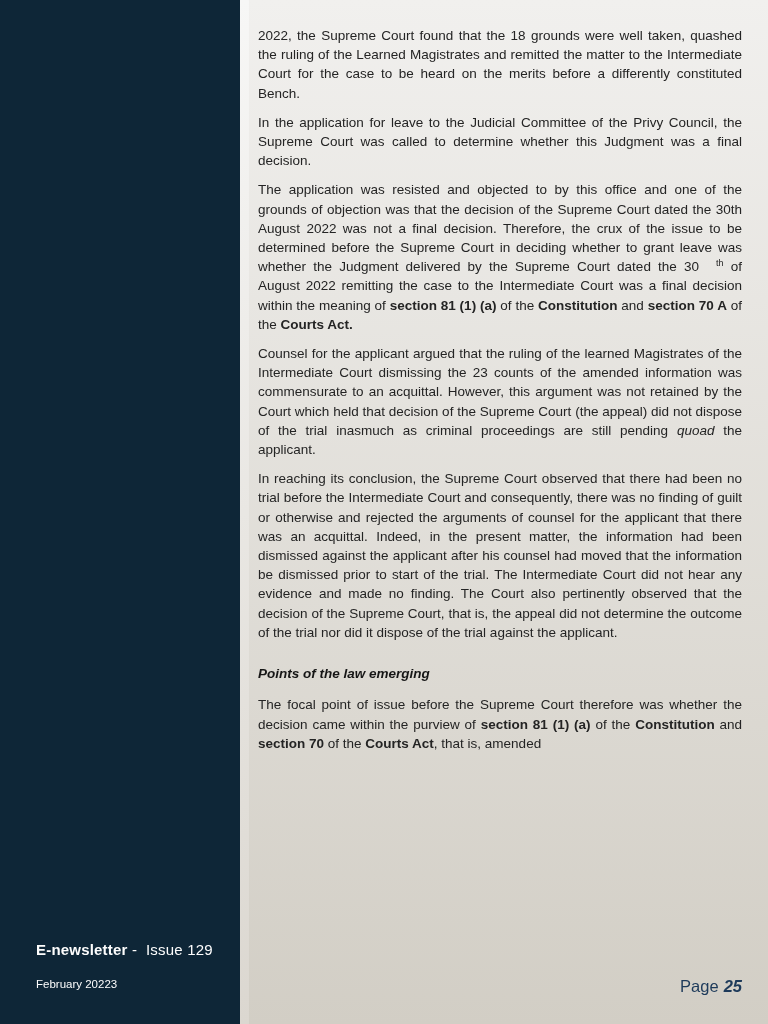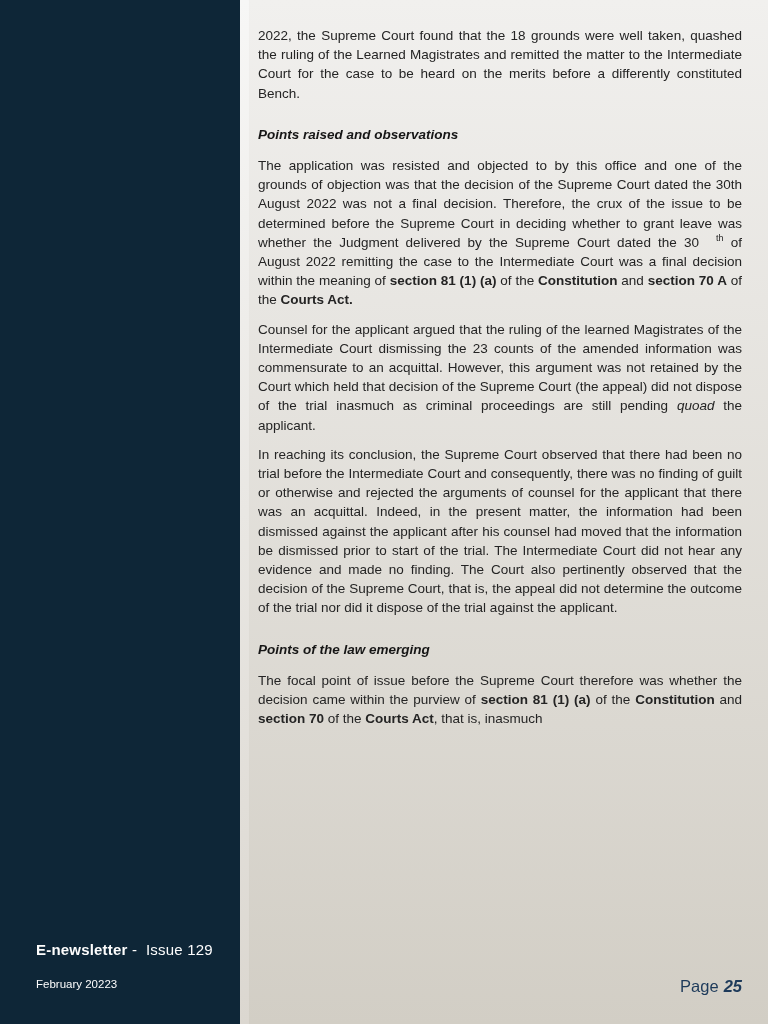--- a/index.html
+++ b/index.html
@@ -97,25 +97,25 @@
       </div>
       <div class="sidebar-date">February 20223</div>
     </div>
   </aside>
 
   <div class="divider-strip"></div>
 
   <main class="content">
     <div class="article">
         <p><span>2022, the Supreme Court found that the 18 grounds were well taken, quashed the ruling of the Learned Magistrates and remitted the matter to the Intermediate Court for the case to be heard on the merits before a differently constituted Bench.</span></p>
-        <h3><span>Points raised and observations</span></h3>
+        <p><span>In the application for leave to the Judicial Committee of the Privy Council, the Supreme Court was called to determine whether this Judgment was a final decision.</span></p>
         <p><span>The application was resisted and objected to by this office and one of the grounds of objection was that the decision of the Supreme Court dated the 30th August 2022 was not a final decision. Therefore, the crux of the issue to be determined before the Supreme Court in deciding whether to grant leave was whether the Judgment delivered by the Supreme Court dated the 30</span><sup>th</sup><span> of August 2022 remitting the case to the Intermediate Court was a final decision within the meaning of </span><span class="b">section 81 (1) (a)</span><span> of the </span><span class="b">Constitution</span><span> and </span><span class="b">section 70 A</span><span> of the </span><span class="b">Courts Act.</span></p>
         <p><span>Counsel for the applicant argued that the ruling of the learned Magistrates of the Intermediate Court dismissing the 23 counts of the amended information was commensurate to an acquittal. However, this argument was not retained by the Court which held that decision of the Supreme Court (the appeal) did not dispose of the trial inasmuch as criminal proceedings are still pending </span><span class="i">quoad</span><span> the applicant.</span></p>
         <p><span>In reaching its conclusion, the Supreme Court observed that there had been no trial before the Intermediate Court and consequently, there was no finding of guilt or otherwise and rejected the arguments of counsel for the applicant that there was an acquittal. Indeed, in the present matter, the information had been dismissed against the applicant after his counsel had moved that the information be dismissed prior to start of the trial. The Intermediate Court did not hear any evidence and made no finding. The Court also pertinently observed that the decision of the Supreme Court, that is, the appeal did not determine the outcome of the trial nor did it dispose of the trial against the applicant.</span></p>
         <h3><span>Points of the law emerging</span></h3>
-        <p><span>The focal point of issue before the Supreme Court therefore was whether the decision came within the purview of </span><span class="b">section 81 (1) (a)</span><span> of the </span><span class="b">Constitution</span><span> and </span><span class="b">section 70</span><span>  of the </span><span class="b">Courts Act</span><span>, that is, inasmuch</span></p>
+        <p><span>The focal point of issue before the Supreme Court therefore was whether the decision came within the purview of </span><span class="b">section 81 (1) (a)</span><span> of the </span><span class="b">Constitution</span><span> and </span><span class="b">section 70</span><span>  of the </span><span class="b">Courts Act</span><span>, that is, amended</span></p>
       </div>
     <div class="page-footer">
       <span>Page</span><span class="num">25</span>
     </div>
   </main>
 
 </div>
 
 </body></html>

